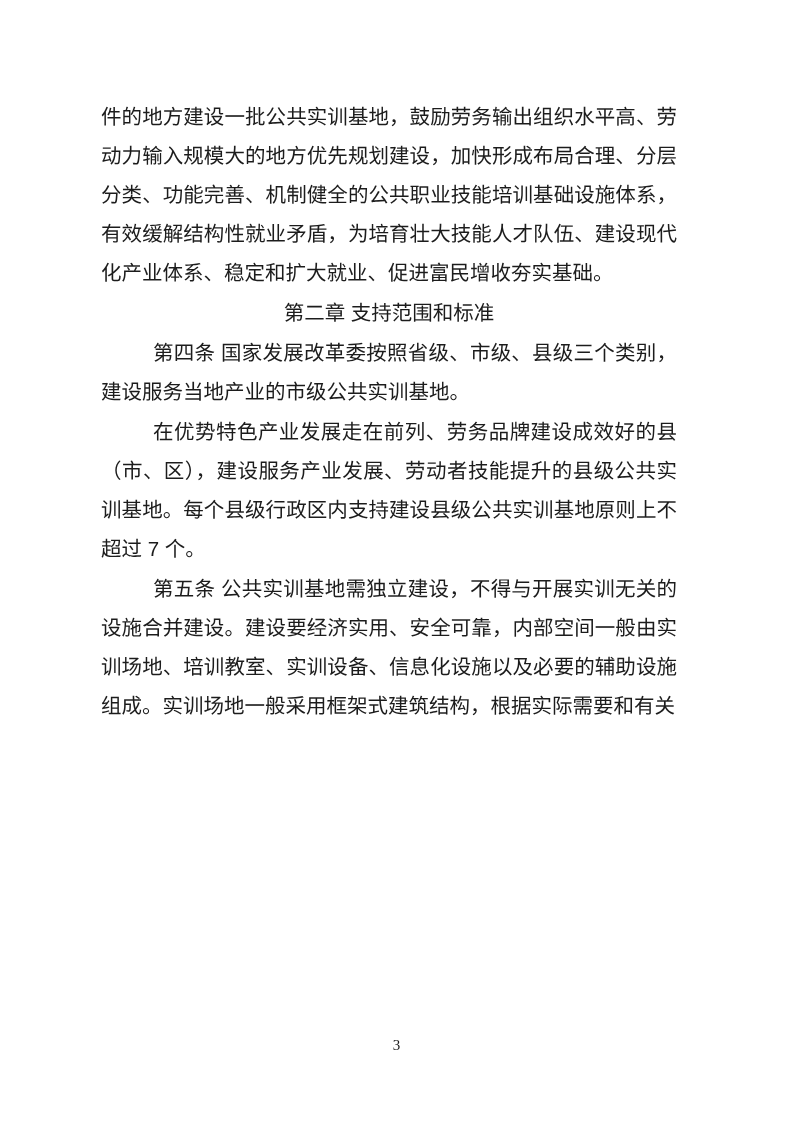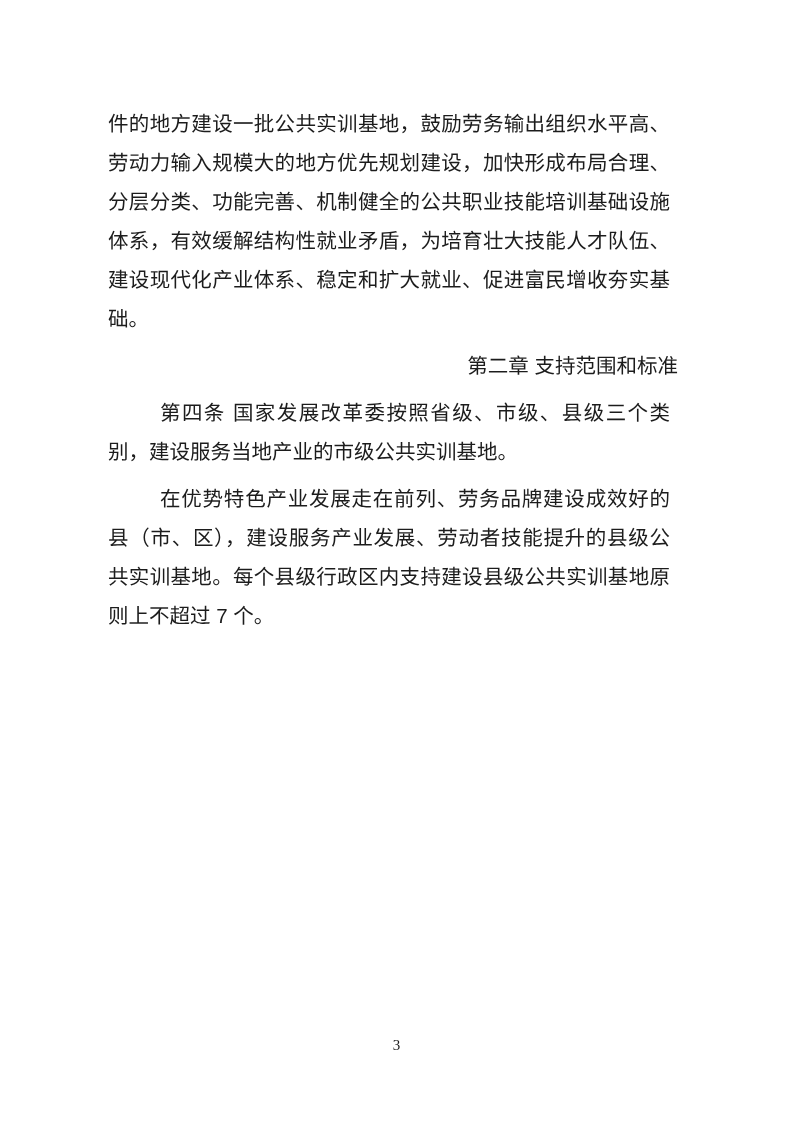--- a/index.html
+++ b/index.html
@@ -21,36 +21,36 @@
     left: 100px;
     top: 96px;
     width: 578px;
     font-size: 20.5px;
     line-height: 39px;
     text-align: justify;
     text-justify: inter-ideograph;
     letter-spacing: 0;
   }
   .content p {
-    margin: 8px;
+    margin: 1px;
     padding: 0;
   }
   .par-indent {
     text-indent: 52px;
   }
   .par-noindent {
     text-indent: 0;
   }
   .chapter-heading {
     margin: 0;
     padding: 0;
     font-size: 20.5px;
     line-height: 39px;
     font-weight: normal;
-    text-align: right;
+    text-align: center;
     text-indent: 0;
   }
   .page-number {
     position: absolute;
     top: 1036px;
     left: 0;
     width: 793px;
     text-align: center;
     font-family: "Liberation Serif", serif;
     font-size: 15px;
@@ -60,15 +60,16 @@
 </style>
 </head>
 <body>
 
 <div class="page">
   <div class="content">
     <p class="par-noindent">件的地方建设一批公共实训基地，鼓励劳务输出组织水平高、劳动力输入规模大的地方优先规划建设，加快形成布局合理、分层分类、功能完善、机制健全的公共职业技能培训基础设施体系，有效缓解结构性就业矛盾，为培育壮大技能人才队伍、建设现代化产业体系、稳定和扩大就业、促进富民增收夯实基础。</p>
     <h2 class="chapter-heading">第二章 支持范围和标准</h2>
     <p class="par-indent">第四条 国家发展改革委按照省级、市级、县级三个类别，建设服务当地产业的市级公共实训基地。</p>
     <p class="par-indent">在优势特色产业发展走在前列、劳务品牌建设成效好的县（市、区），建设服务产业发展、劳动者技能提升的县级公共实训基地。每个县级行政区内支持建设县级公共实训基地原则上不超过 7 个。</p>
+    <p class="par-indent">第五条 公共实训基地需独立建设，不得与开展实训无关的设施合并建设。建设要经济实用、安全可靠，内部空间一般由实训场地、培训教室、实训设备、信息化设施以及必要的辅助设施组成。实训场地一般采用框架式建筑结构，根据实际需要和有关</p>
   </div>
   <div class="page-number">3</div>
 </div>
 
 </body></html>

